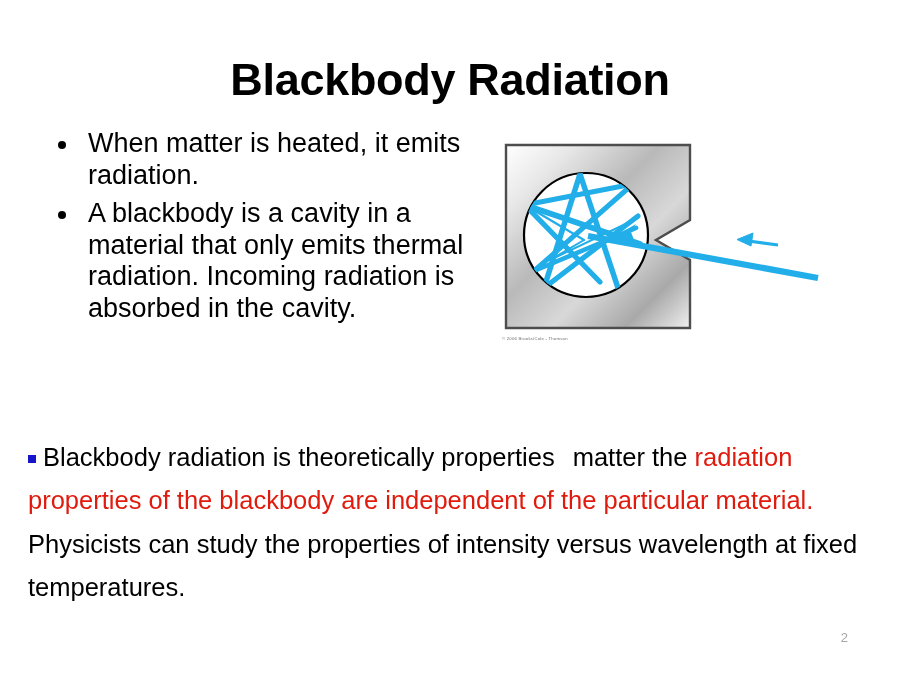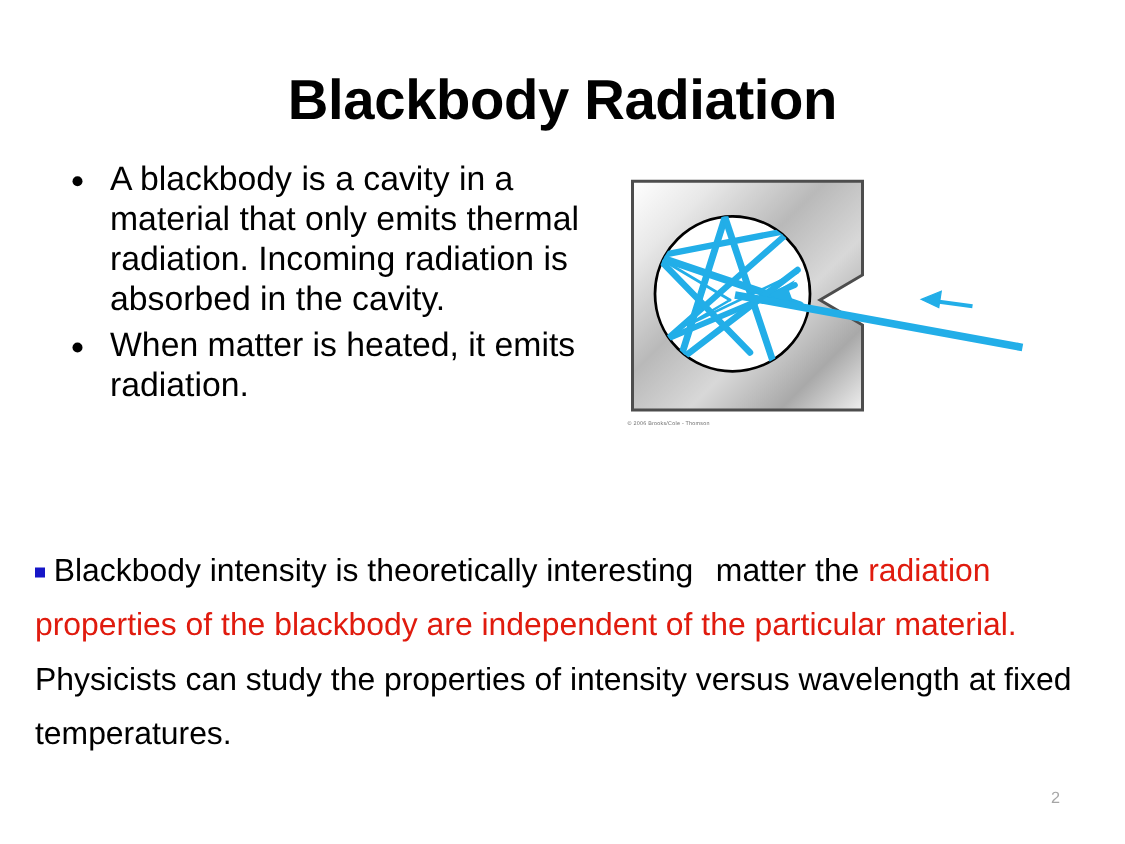--- a/index.html
+++ b/index.html
@@ -118,25 +118,25 @@
 </head>
 <body>
 
 <div id="slide">
 
   <div id="slide-title">Blackbody Radiation</div>
 
   <ul id="bullet-list">
     <li>
       <span class="dot"></span>
-      <span>A blackbody is a cavity in a material that only emits thermal radiation. Incoming radiation is absorbed in the cavity.</span>
+      <span>When matter is heated, it emits radiation.</span>
     </li>
     <li>
       <span class="dot"></span>
-      <span>When matter is heated, it emits radiation.</span>
+      <span>A blackbody is a cavity in a material that only emits thermal radiation. Incoming radiation is absorbed in the cavity.</span>
     </li>
   </ul>
 
   <div id="cavity-figure">
     <svg width="340" height="225" viewBox="0 0 340 225" xmlns="http://www.w3.org/2000/svg">
       <defs>
         <linearGradient id="blockGrad" x1="0" y1="0" x2="1" y2="1">
           <stop offset="0%" stop-color="#ffffff"></stop>
           <stop offset="18%" stop-color="#e8e8e8"></stop>
           <stop offset="42%" stop-color="#b9b9b9"></stop>
@@ -175,18 +175,18 @@
 
       <g stroke="#22AEE8" fill="#22AEE8">
         <line x1="290" y1="113" x2="253" y2="108" stroke-width="3.2"></line>
         <polygon points="249,107.5 265,101 263,114"></polygon>
       </g>
     </svg>
     <div id="figure-credit">© 2006 Brooks/Cole - Thomson</div>
   </div>
 
   <div id="paragraph-block">
-    <span class="sq-bullet"></span><span>Blackbody intensity is theoretically interesting</span><span class="wide-gap"></span><span>matter the </span><span class="red">radiation properties of the blackbody are independent of the particular material.</span><span> Physicists can study the properties of intensity versus wavelength at fixed temperatures.</span>
+    <span class="sq-bullet"></span><span>Blackbody radiation is theoretically properties</span><span class="wide-gap"></span><span>matter the </span><span class="red">radiation properties of the blackbody are independent of the particular material.</span><span> Physicists can study the properties of intensity versus wavelength at fixed temperatures.</span>
   </div>
 
   <div id="page-number">2</div>
 
 </div>
 
 </body></html>

